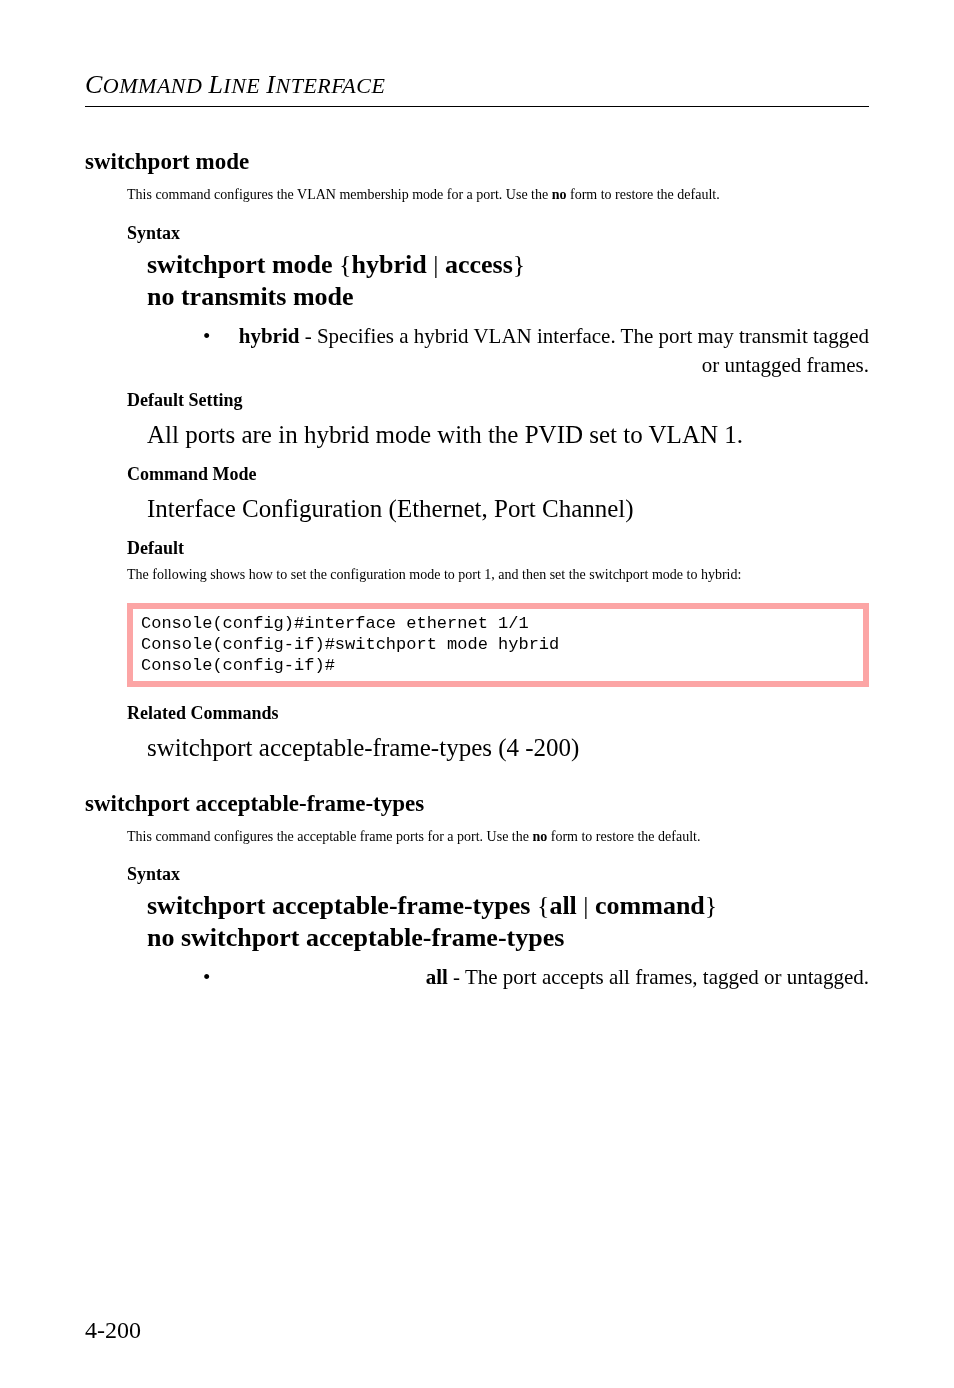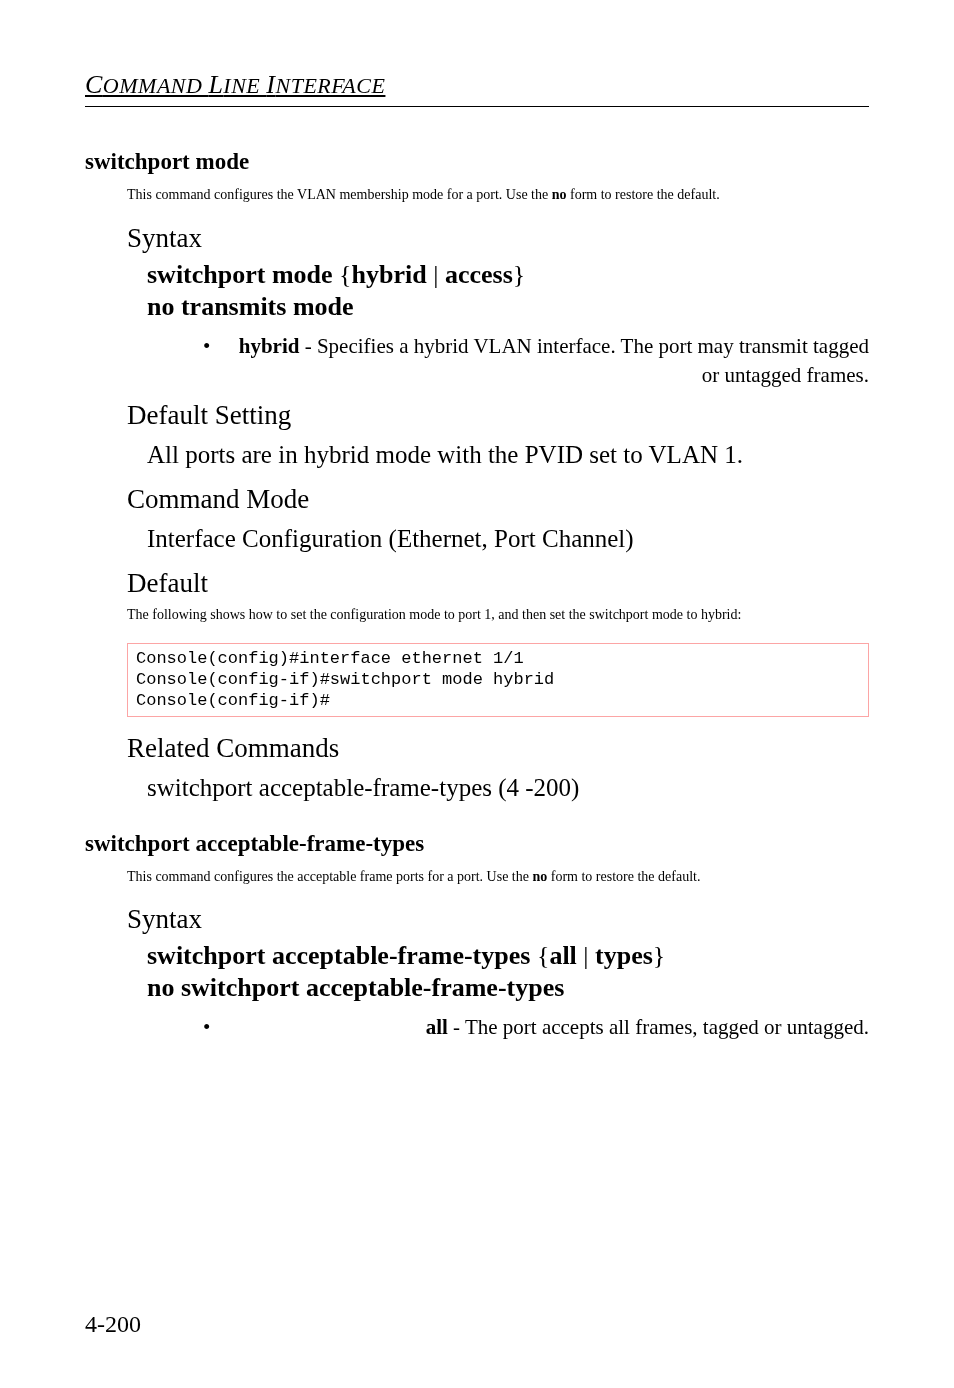--- a/index.html
+++ b/index.html
@@ -15,40 +15,39 @@
       color: #000;
       padding: 70px 85px 50px 85px;
       position: relative;
     }
     .header-line {
       font-style: italic;
       font-size: 22px;
       font-variant: small-caps;
       letter-spacing: 0.5px;
       margin-bottom: 6px;
-      text-decoration: underline;
     }
     .header-rule {
       border-bottom: 1px solid #000;
       margin-bottom: 42px;
     }
     h2.command-name {
       font-size: 23px;
       font-weight: bold;
       margin-bottom: 10px;
     }
     .body-text {
       font-size: 14px;
       line-height: 1.4;
       margin-left: 42px;
       margin-bottom: 18px;
     }
     .section-label {
-      font-size: 27px;
-      font-weight: normal;
+      font-size: 18px;
+      font-weight: bold;
       margin-left: 42px;
       margin-bottom: 6px;
     }
     .syntax-line {
       font-size: 26px;
       margin-left: 62px;
       margin-bottom: 2px;
     }
     .syntax-line.last {
       margin-bottom: 10px;
@@ -71,33 +70,33 @@
       left: 0;
       top: 0;
     }
     .indent-text {
       font-size: 25px;
       margin-left: 62px;
       margin-bottom: 12px;
       line-height: 1.4;
     }
     .code-box {
-      border: 1px solid #fca5a5;
+      border: 6px solid #fca5a5;
       margin-left: 42px;
       margin-right: 0;
       padding: 4px 8px;
       font-family: "Courier New", monospace;
       font-size: 17px;
       line-height: 1.25;
       white-space: pre;
       margin-bottom: 16px;
     }
     .page-num {
       position: absolute;
-      bottom: 50px;
+      bottom: 44px;
       left: 85px;
       font-size: 24px;
     }
     b { font-weight: bold; }
   </style>
 </head>
 <body>
 
 <div class="header-line">
   <span><span style="font-size:26px">C</span>OMMAND <span style="font-size:26px">L</span>INE <span style="font-size:26px">I</span>NTERFACE</span>
@@ -134,20 +133,20 @@
 <div class="section-label">Related Commands</div>
 <div class="indent-text">switchport acceptable-frame-types (4 -200)</div>
 
 <h2 class="command-name" style="margin-top:26px">switchport acceptable-frame-types</h2>
 
 <p class="body-text">
   <span>This command configures the acceptable frame ports for a port. Use the </span><b>no</b><span> form to restore the default.</span>
 </p>
 
 <div class="section-label">Syntax</div>
-<div class="syntax-line"><b>switchport acceptable-frame-types</b> {<b>all</b> | <b>types</b>}</div>
+<div class="syntax-line"><b>switchport acceptable-frame-types</b> {<b>all</b> | <b>command</b>}</div>
 <div class="syntax-line last"><b>no switchport acceptable-frame-types</b></div>
 
 <div class="bullet-list">
   <div class="bullet-item"><b>all</b><span> - The port accepts all frames, tagged or untagged.</span></div>
 </div>
 
 <div class="page-num">4-200</div>
 
 </body></html>

